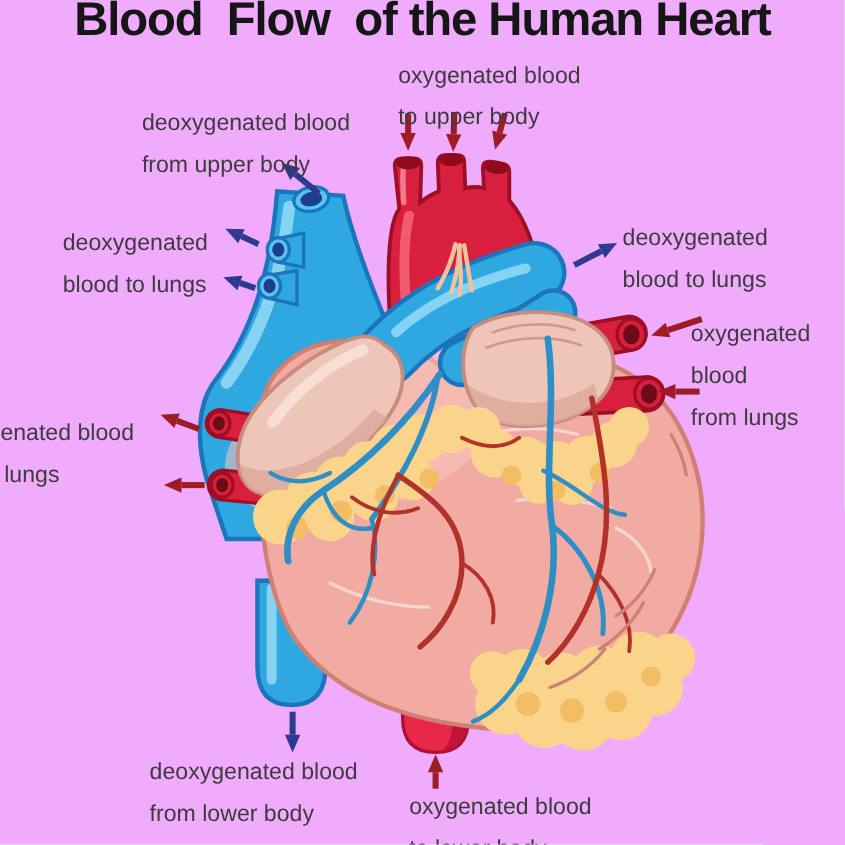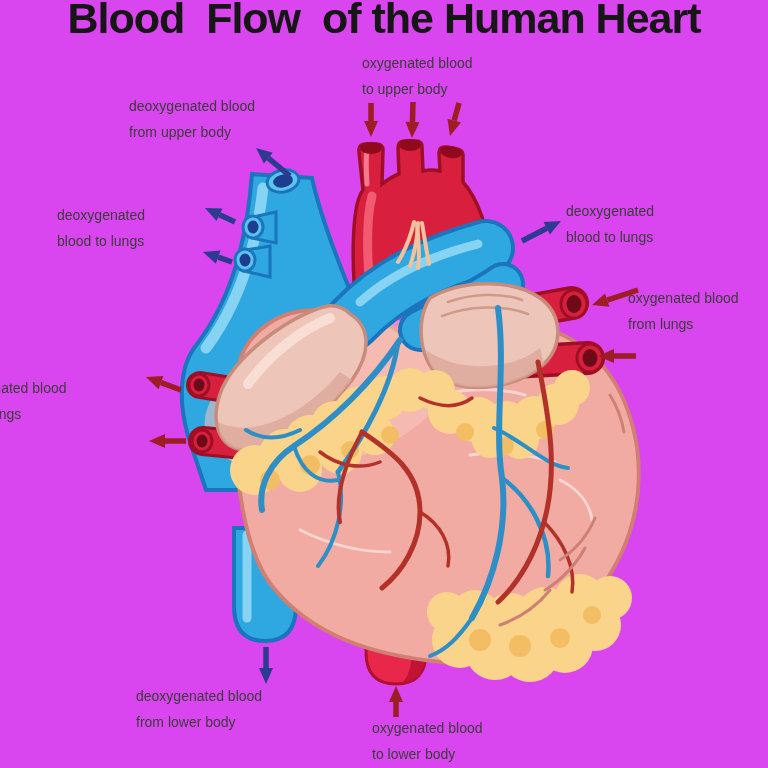--- a/index.html
+++ b/index.html
@@ -4,26 +4,26 @@
 <style>
   :root{
     --title:#161616; --text:#3c3c3c;
     --arrow-blue:#2d3a8f; --arrow-red:#9e1c26;
     --vessel-blue:#2fa7e0; --vessel-blue-dark:#1b75bc; --vessel-blue-navy:#1d3e90; --vessel-blue-light:#86d3f3;
     --vessel-red:#d8203e; --vessel-red-dark:#9e0f26;
     --heart-pink:#f1aba3; --atrium-pink:#eec5b9; --fat-yellow:#fad48a;
     --coronary-blue:#2e8ec6; --coronary-red:#b23129;
   }
   html,body{margin:0;padding:0;background:#fff;}
-  .canvas{position:relative;width:768px;height:768px;overflow:hidden;background:#d946ef;
+  .canvas{position:relative;width:768px;height:768px;overflow:hidden;background:#f0abfc;
           font-family:"Liberation Sans", sans-serif;}
   .title{position:absolute;top:-6px;left:0;width:768px;margin:0;text-align:center;
          font-size:43px;font-weight:bold;letter-spacing:-1px;white-space:pre;
          color:var(--title);}
-  .label{position:absolute;font-size:14px;line-height:26px;color:var(--text);
+  .label{position:absolute;font-size:21px;line-height:38px;color:var(--text);
          white-space:pre-line;}
   [data-name="label-oxygenated-upper"]{left:362px;top:50px;}
   [data-name="label-deoxygenated-upper"]{left:129px;top:93px;}
   [data-name="label-deoxygenated-lungs-left"]{left:57px;top:202px;}
   [data-name="label-deoxygenated-lungs-right"]{left:566px;top:198px;}
   [data-name="label-oxygenated-lungs-right"]{left:628px;top:285px;}
   [data-name="label-oxygenated-lungs-left"]{left:-44px;top:375px;}
   [data-name="label-deoxygenated-lower"]{left:136px;top:683px;}
   [data-name="label-oxygenated-lower"]{left:372px;top:715px;}
   svg.layer{position:absolute;left:0;top:0;}

